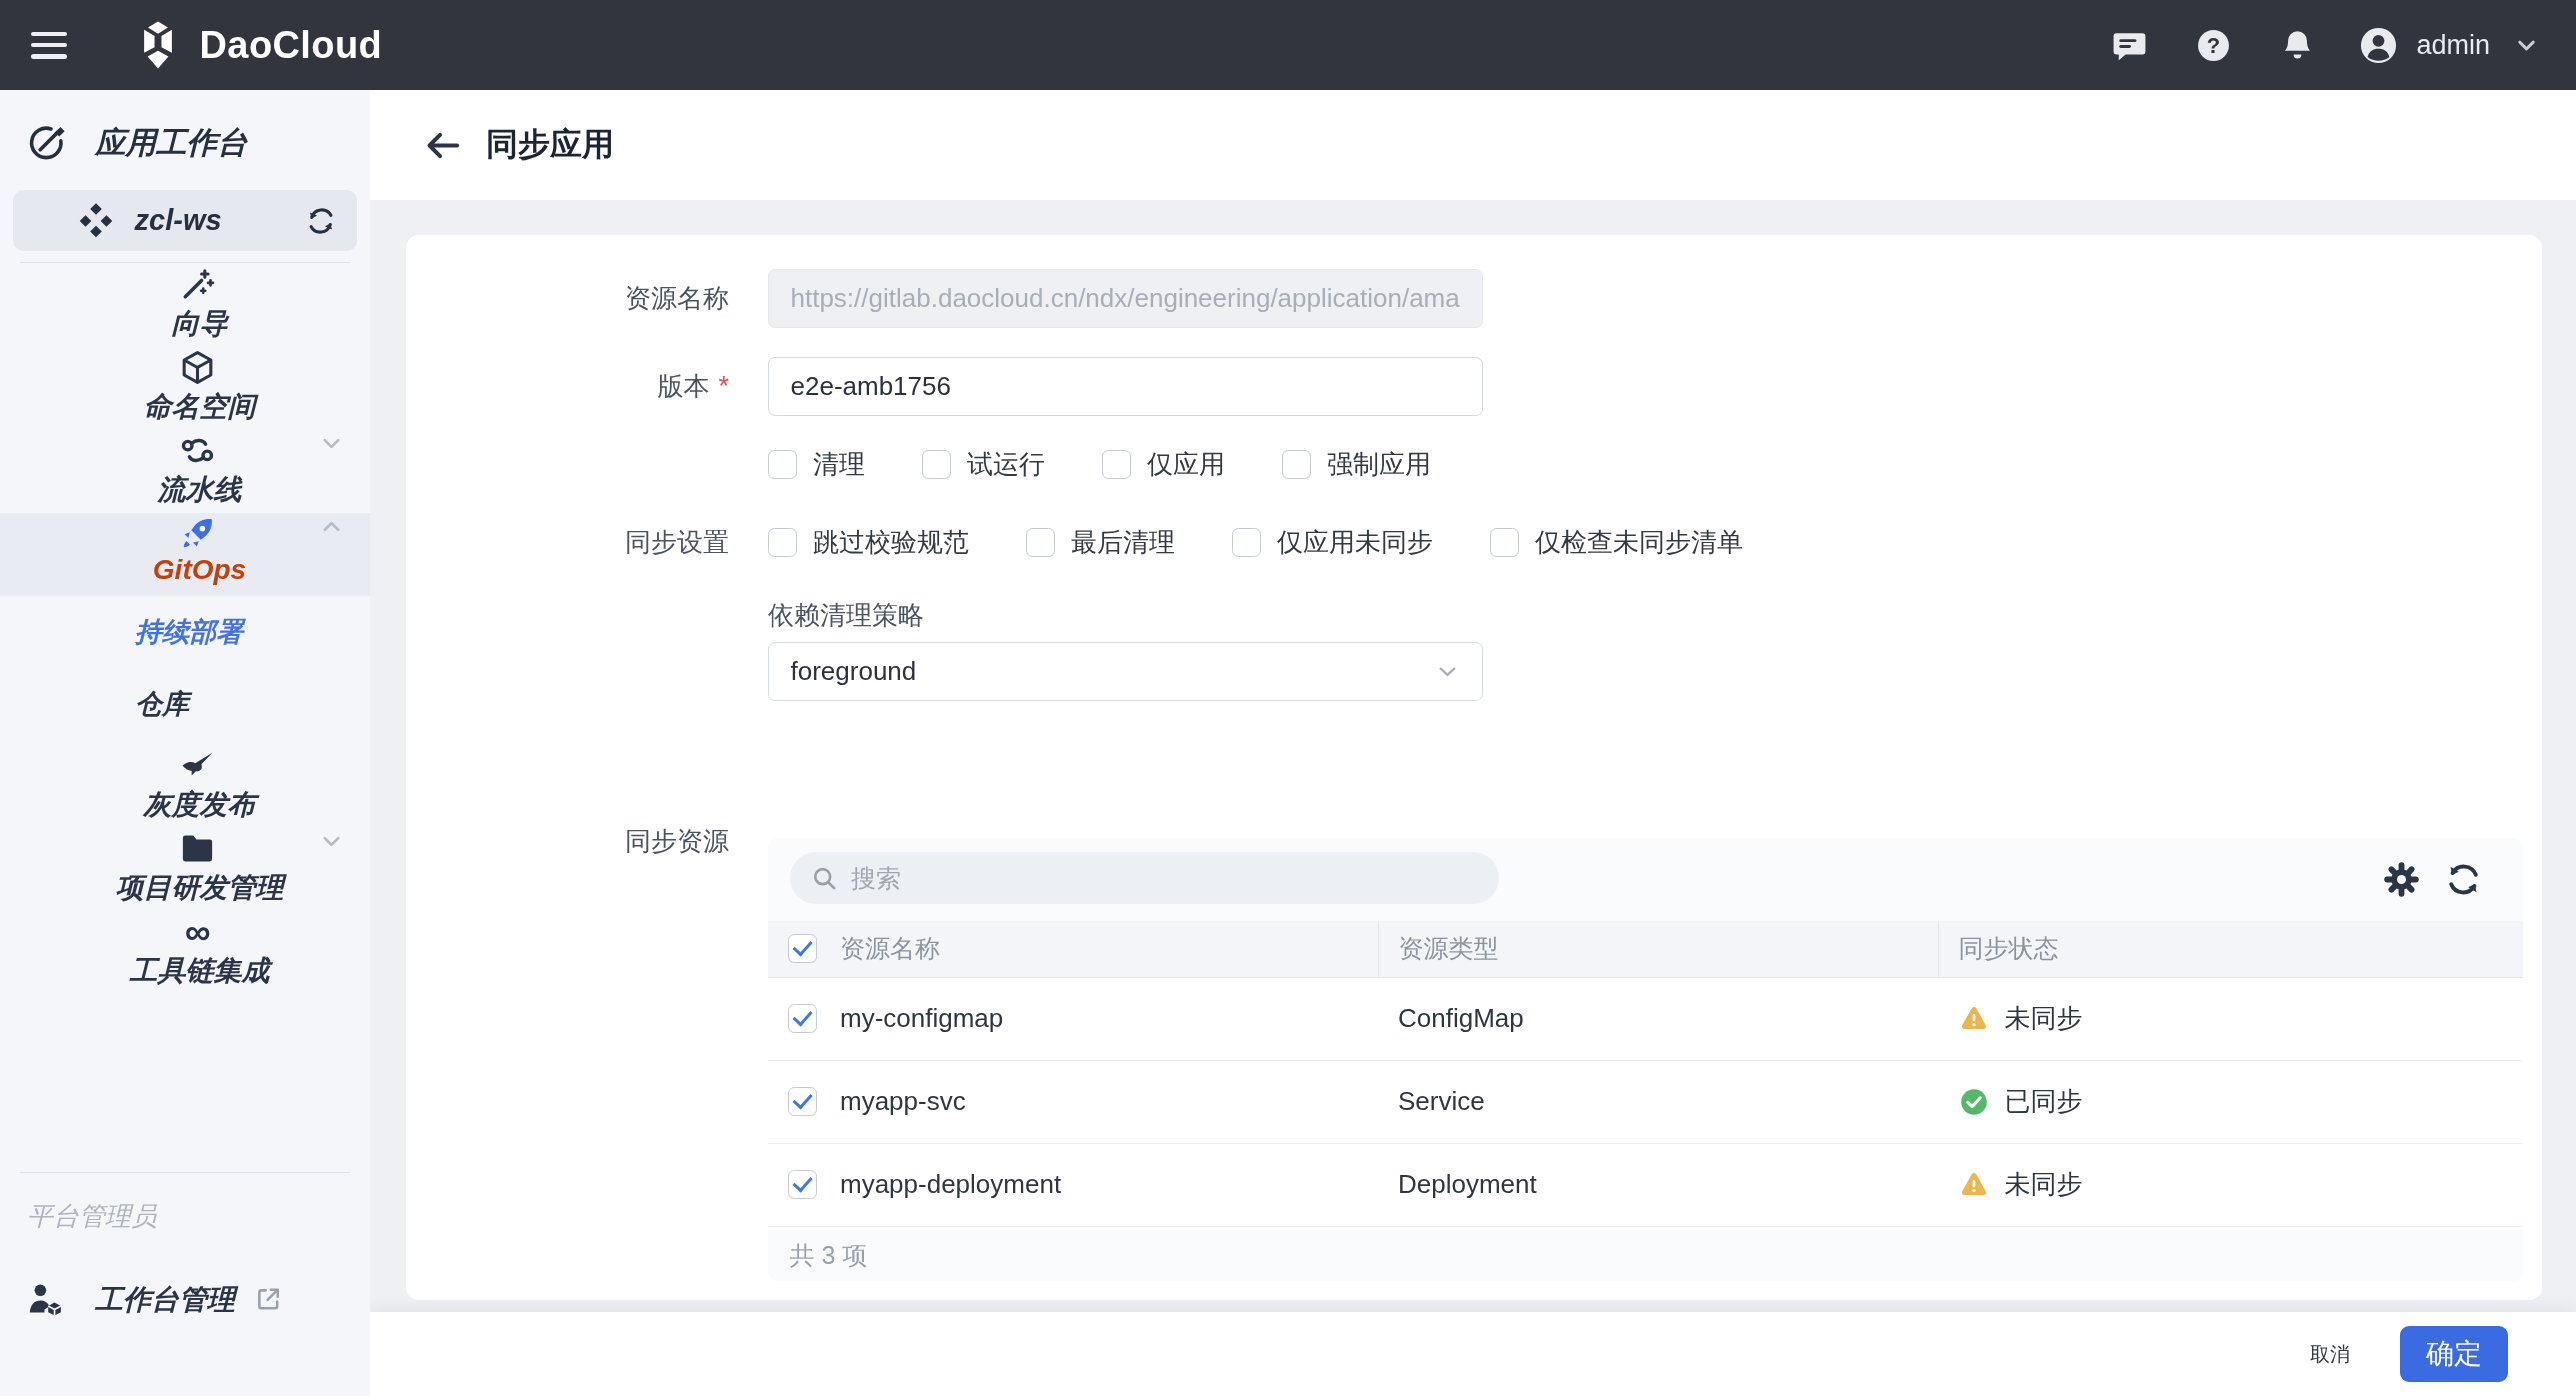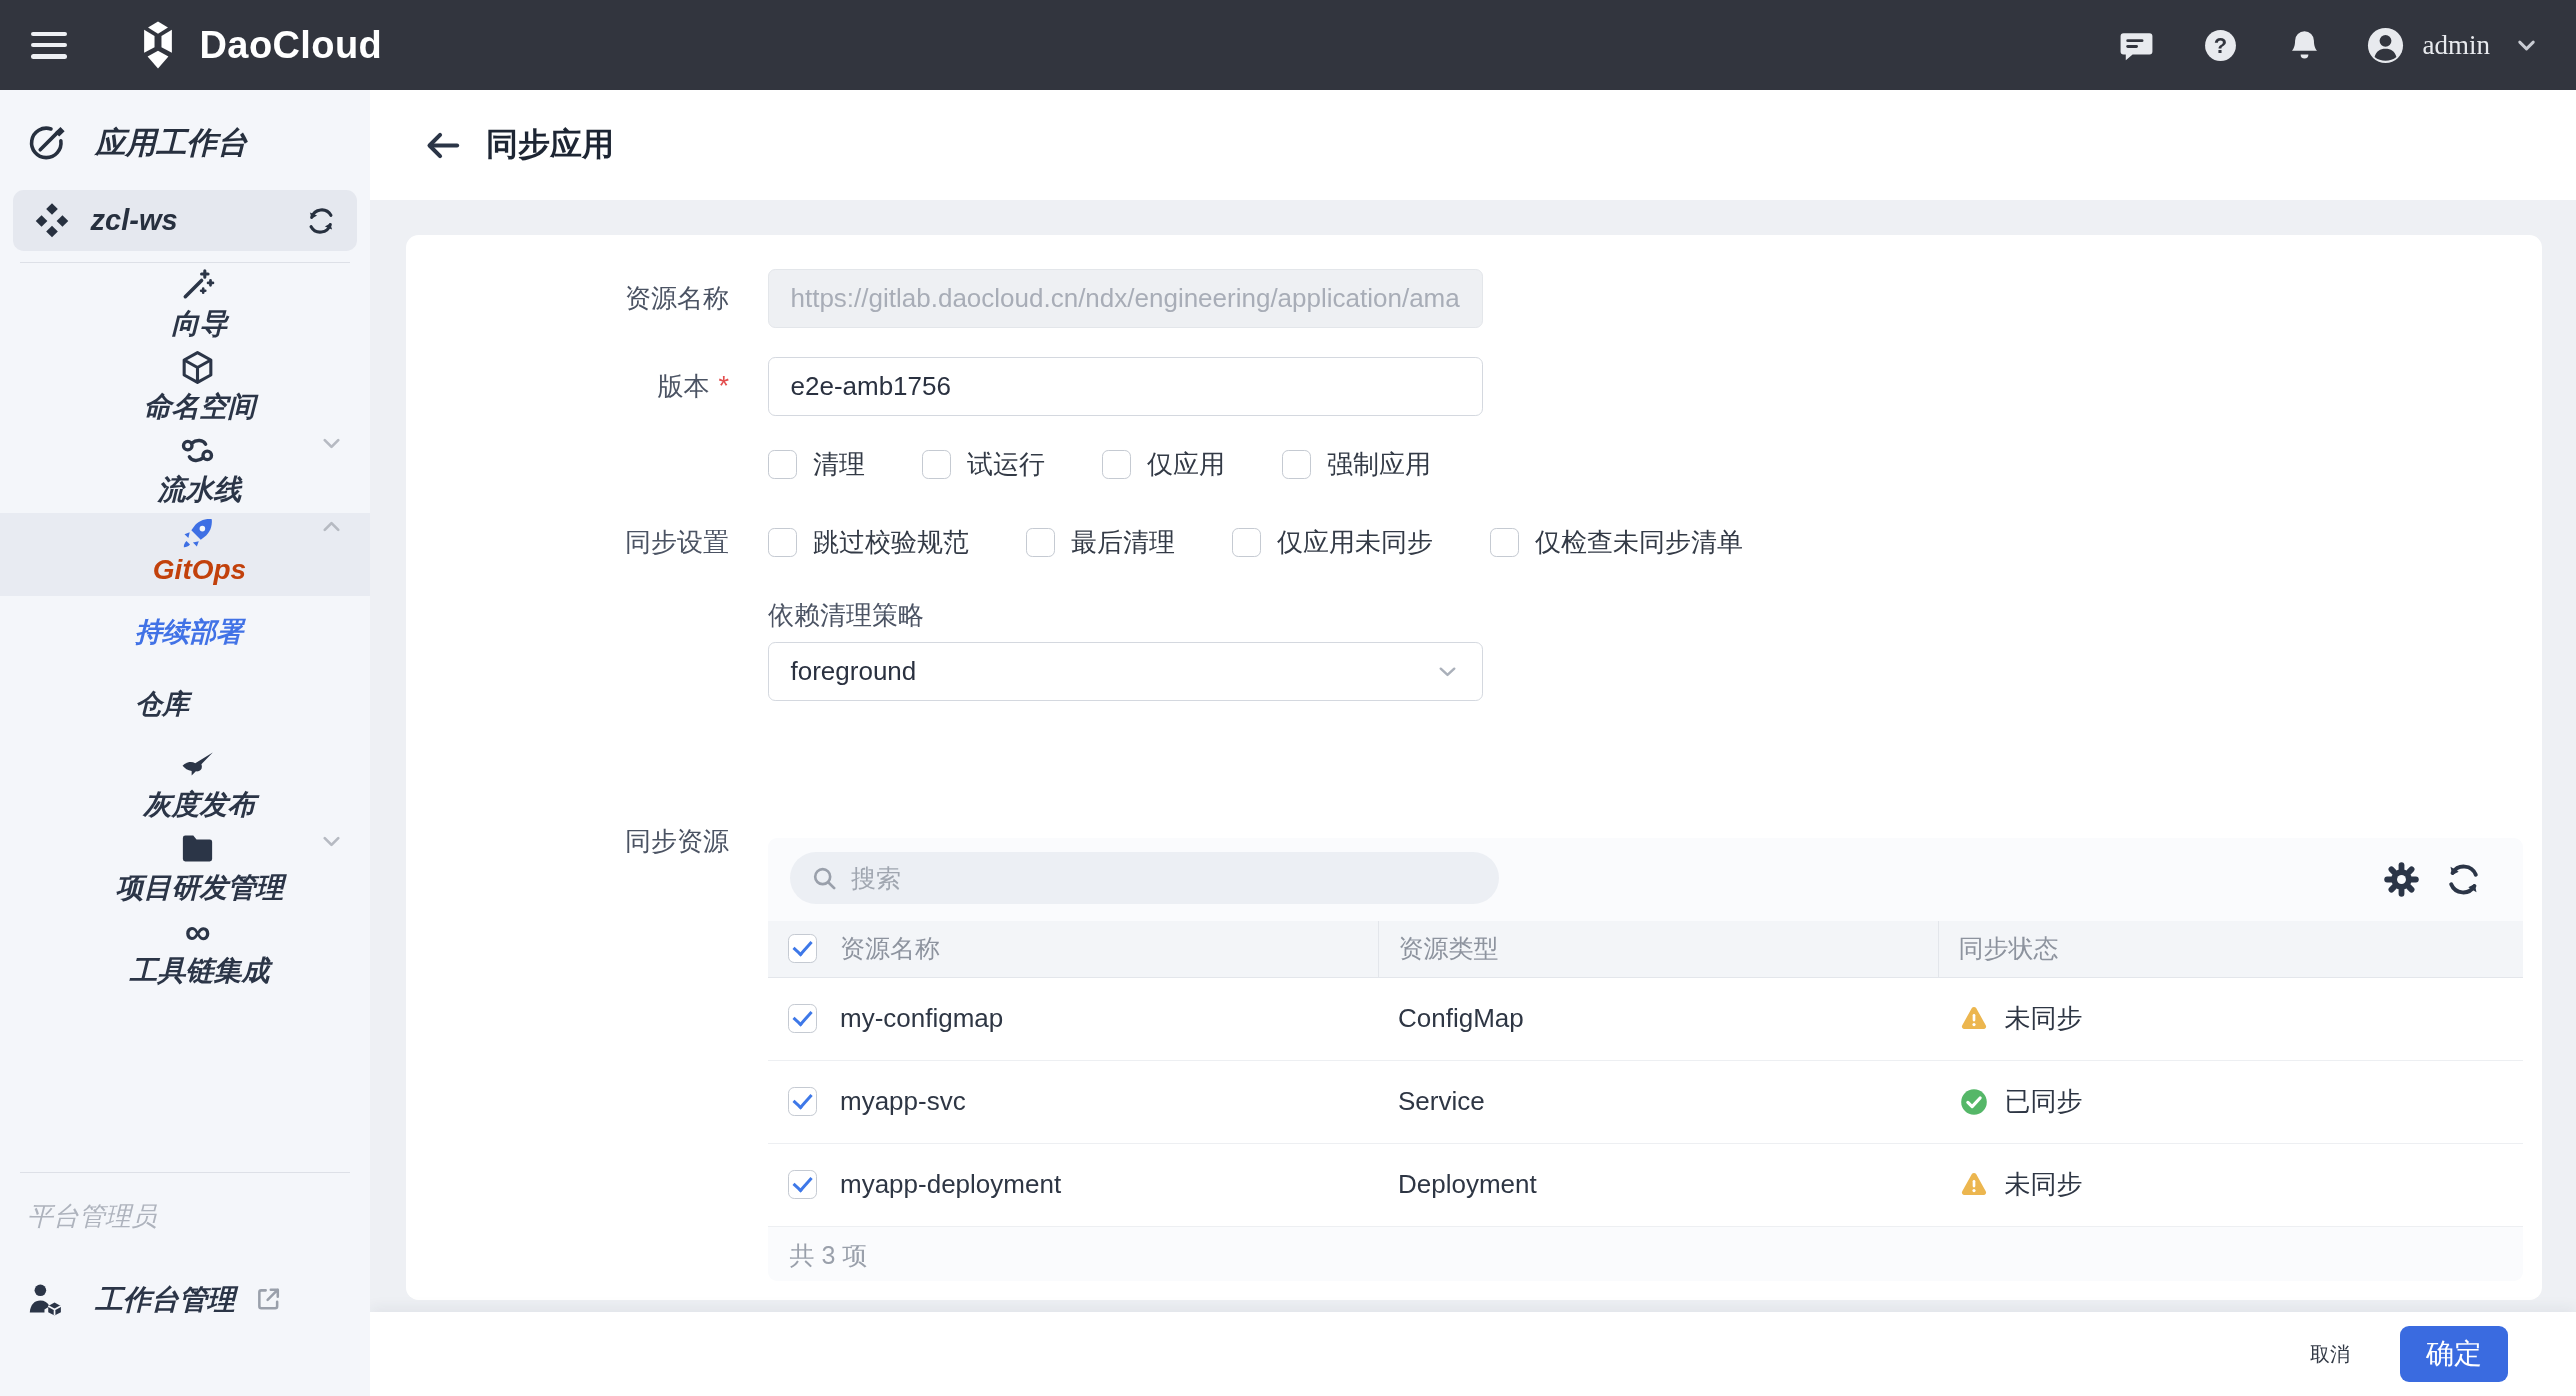--- a/index.html
+++ b/index.html
@@ -9,29 +9,29 @@
   
   .topbar { position:absolute; left:0; top:0; width:2576px; height:90px; background:#32353e; display:flex; align-items:center; z-index:30; }
   .hamburger { margin-left:30.5px; width:36px; height:27px; display:flex; flex-direction:column; justify-content:space-between; cursor:pointer; }
   .hamburger span { display:block; height:4.5px; border-radius:2.7px; background:#eef0f4; }
   .brand { display:flex; align-items:center; margin-left:65px; }
   .brand svg { width:52px; height:52px; }
   .brand-name { color:#fff; font-size:38px; font-weight:bold; margin-left:16px; letter-spacing:0.4px; }
   .topbar-right { margin-left:auto; display:flex; align-items:center; margin-right:36px; }
   .tb-icon { width:41px; height:41px; margin-left:43px; display:flex; align-items:center; justify-content:center; cursor:pointer; }
   .tb-user { display:flex; align-items:center; margin-left:39px; cursor:pointer; }
-  .tb-user .uname { color:#e8eaee; font-size:27px; margin-left:16px;font-family:Liberation Serif, serif; }
+  .tb-user .uname { color:#e8eaee; font-size:27px; margin-left:16px; }
   .tb-user svg.chev { margin-left:23px; }
 
   
   .sidebar { position:absolute; left:0; top:84px; width:370px; height:1368px; background:#f4f6fa; z-index:20;font-style:italic; }
   .side-header { position:absolute; left:0; top:21.5px; height:75px; width:100%; display:flex; align-items:center; }
   .side-header .ic { width:43px; height:43px; margin-left:25px; }
   .side-header .txt { font-size:30.5px; font-weight:bold; color:#27303f; margin-left:27px; }
-  .ws-pill { position:absolute; left:12.6px; right:12.6px; top:106px; height:61px; background:#e5e8ef; border-radius:10.8px; display:flex; align-items:center; cursor:pointer; }
+  .ws-pill { position:absolute; left:12.6px; right:12.6px; top:106px; height:61px; background:#e5e8ef; border-radius:10.8px; display:flex; align-items:center; cursor:pointer;padding-left:44px; }
   .ws-pill .ic { width:38px; height:38px; margin-left:20px; }
   .ws-pill .txt { font-size:29px; font-weight:600; color:#27303f; margin-left:20px; }
   .ws-pill .swap { margin-left:auto; margin-right:18px; width:36px; height:36px; }
   .side-divider { position:absolute; left:20px; right:20px; height:0.9px; background:#dde0e7; }
   .nav { position:absolute; left:0; top:180px; width:100%; }
   .nav-item { height:83px; display:flex; align-items:center; cursor:pointer; position:relative;flex-direction:column; }
   .nav-item .ic { width:41px; height:41px; margin-left:25px; display:flex; align-items:center; justify-content:center; }
   .nav-item .txt { font-size:28px; font-weight:600; color:#2b3547; margin-left:29px; }
   .nav-item .chev { position:absolute; right:25px; }
   .nav-item.active-band { background:#e8ebf2; }

